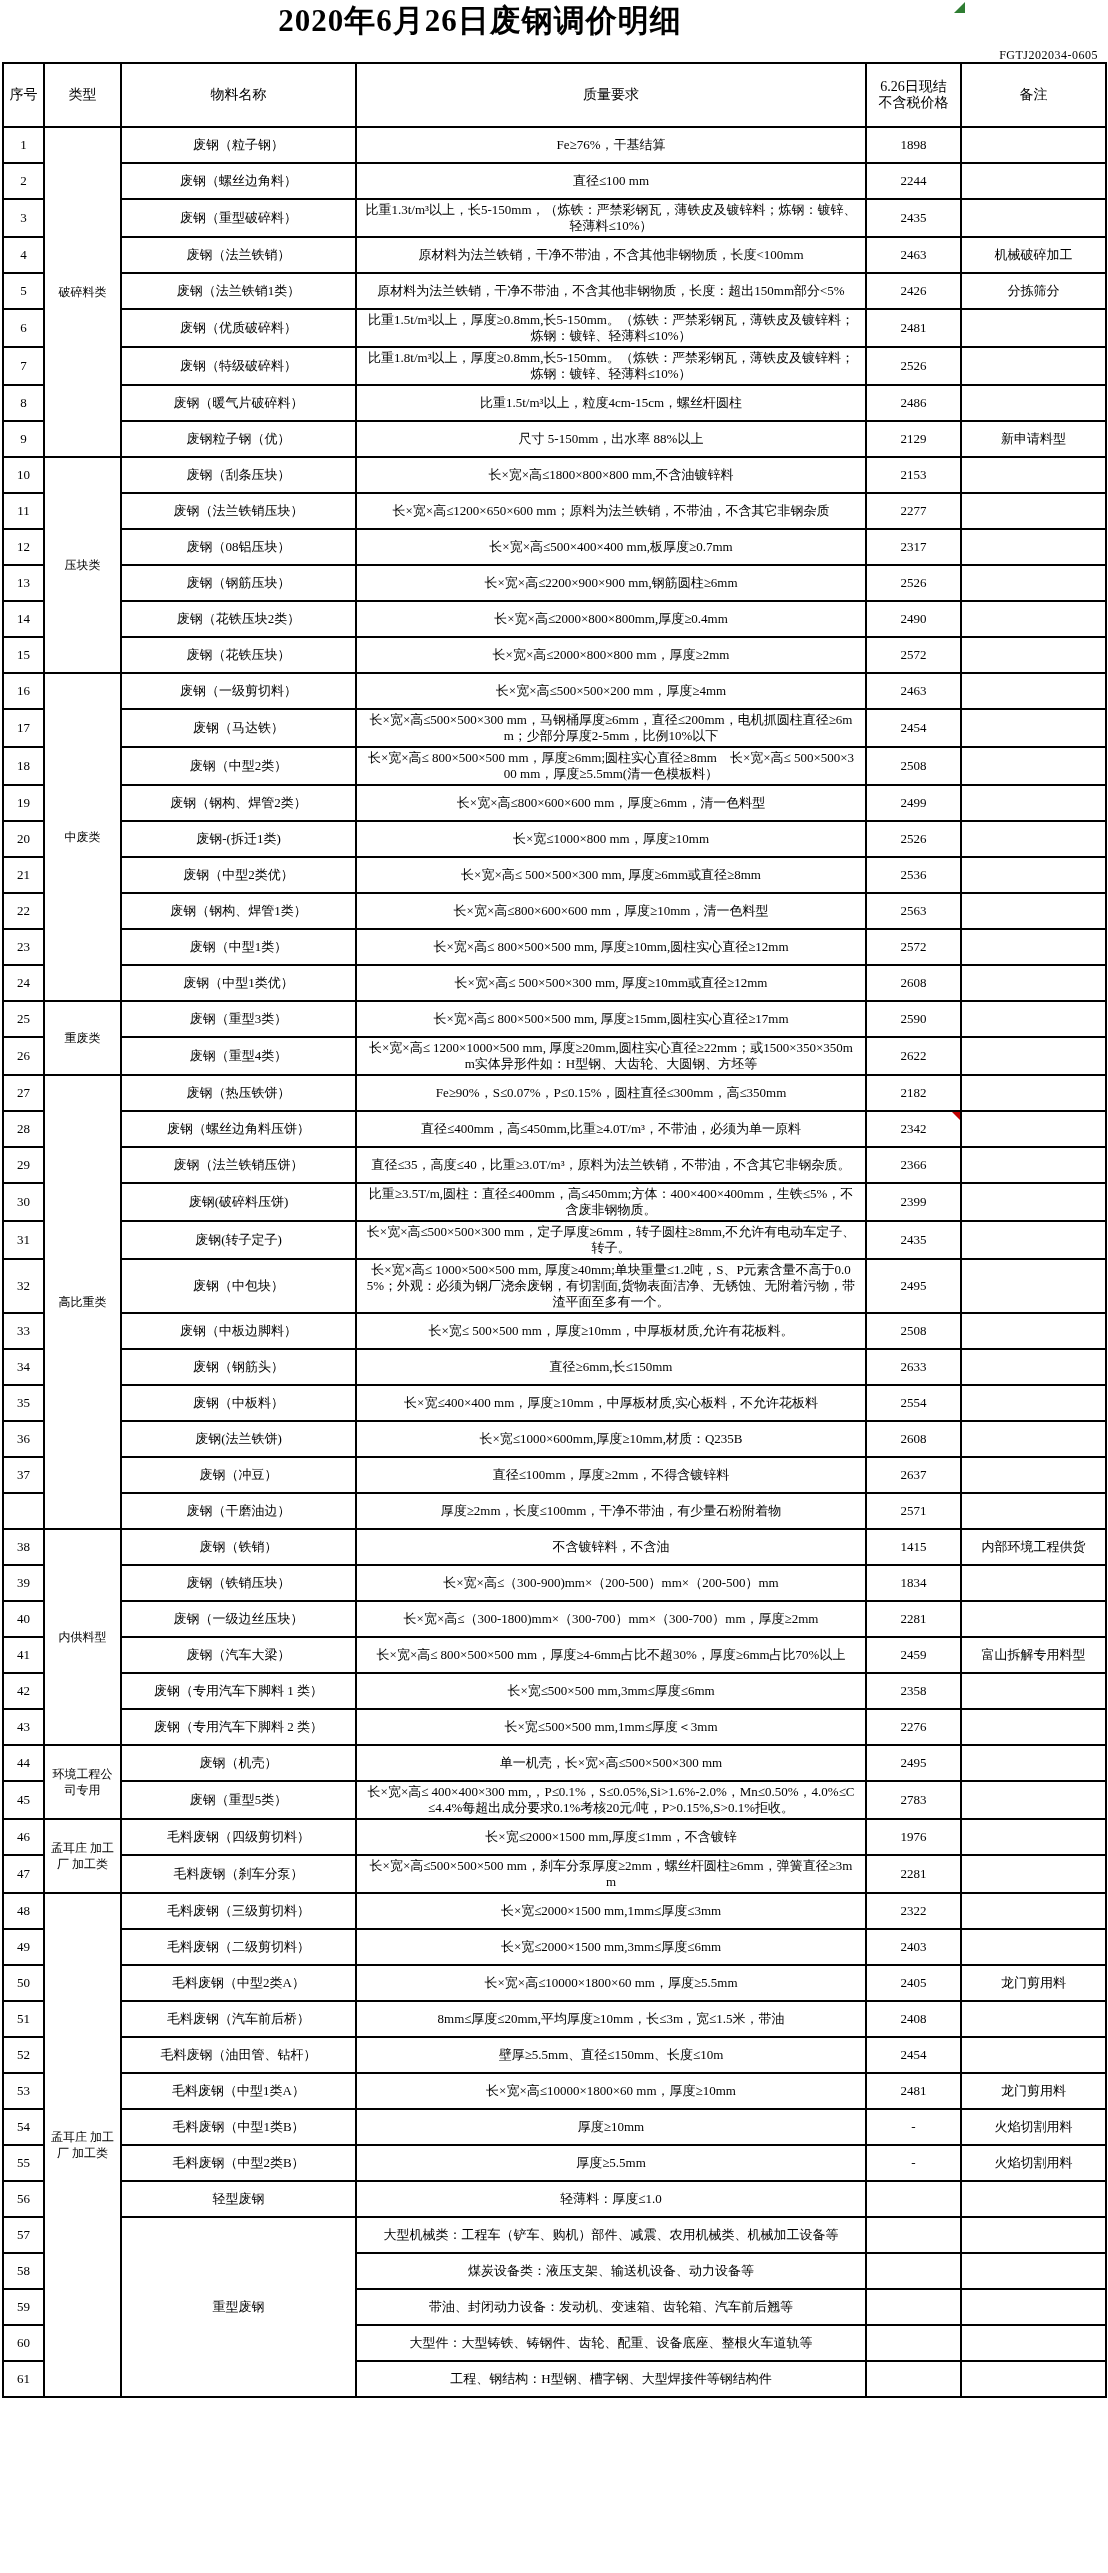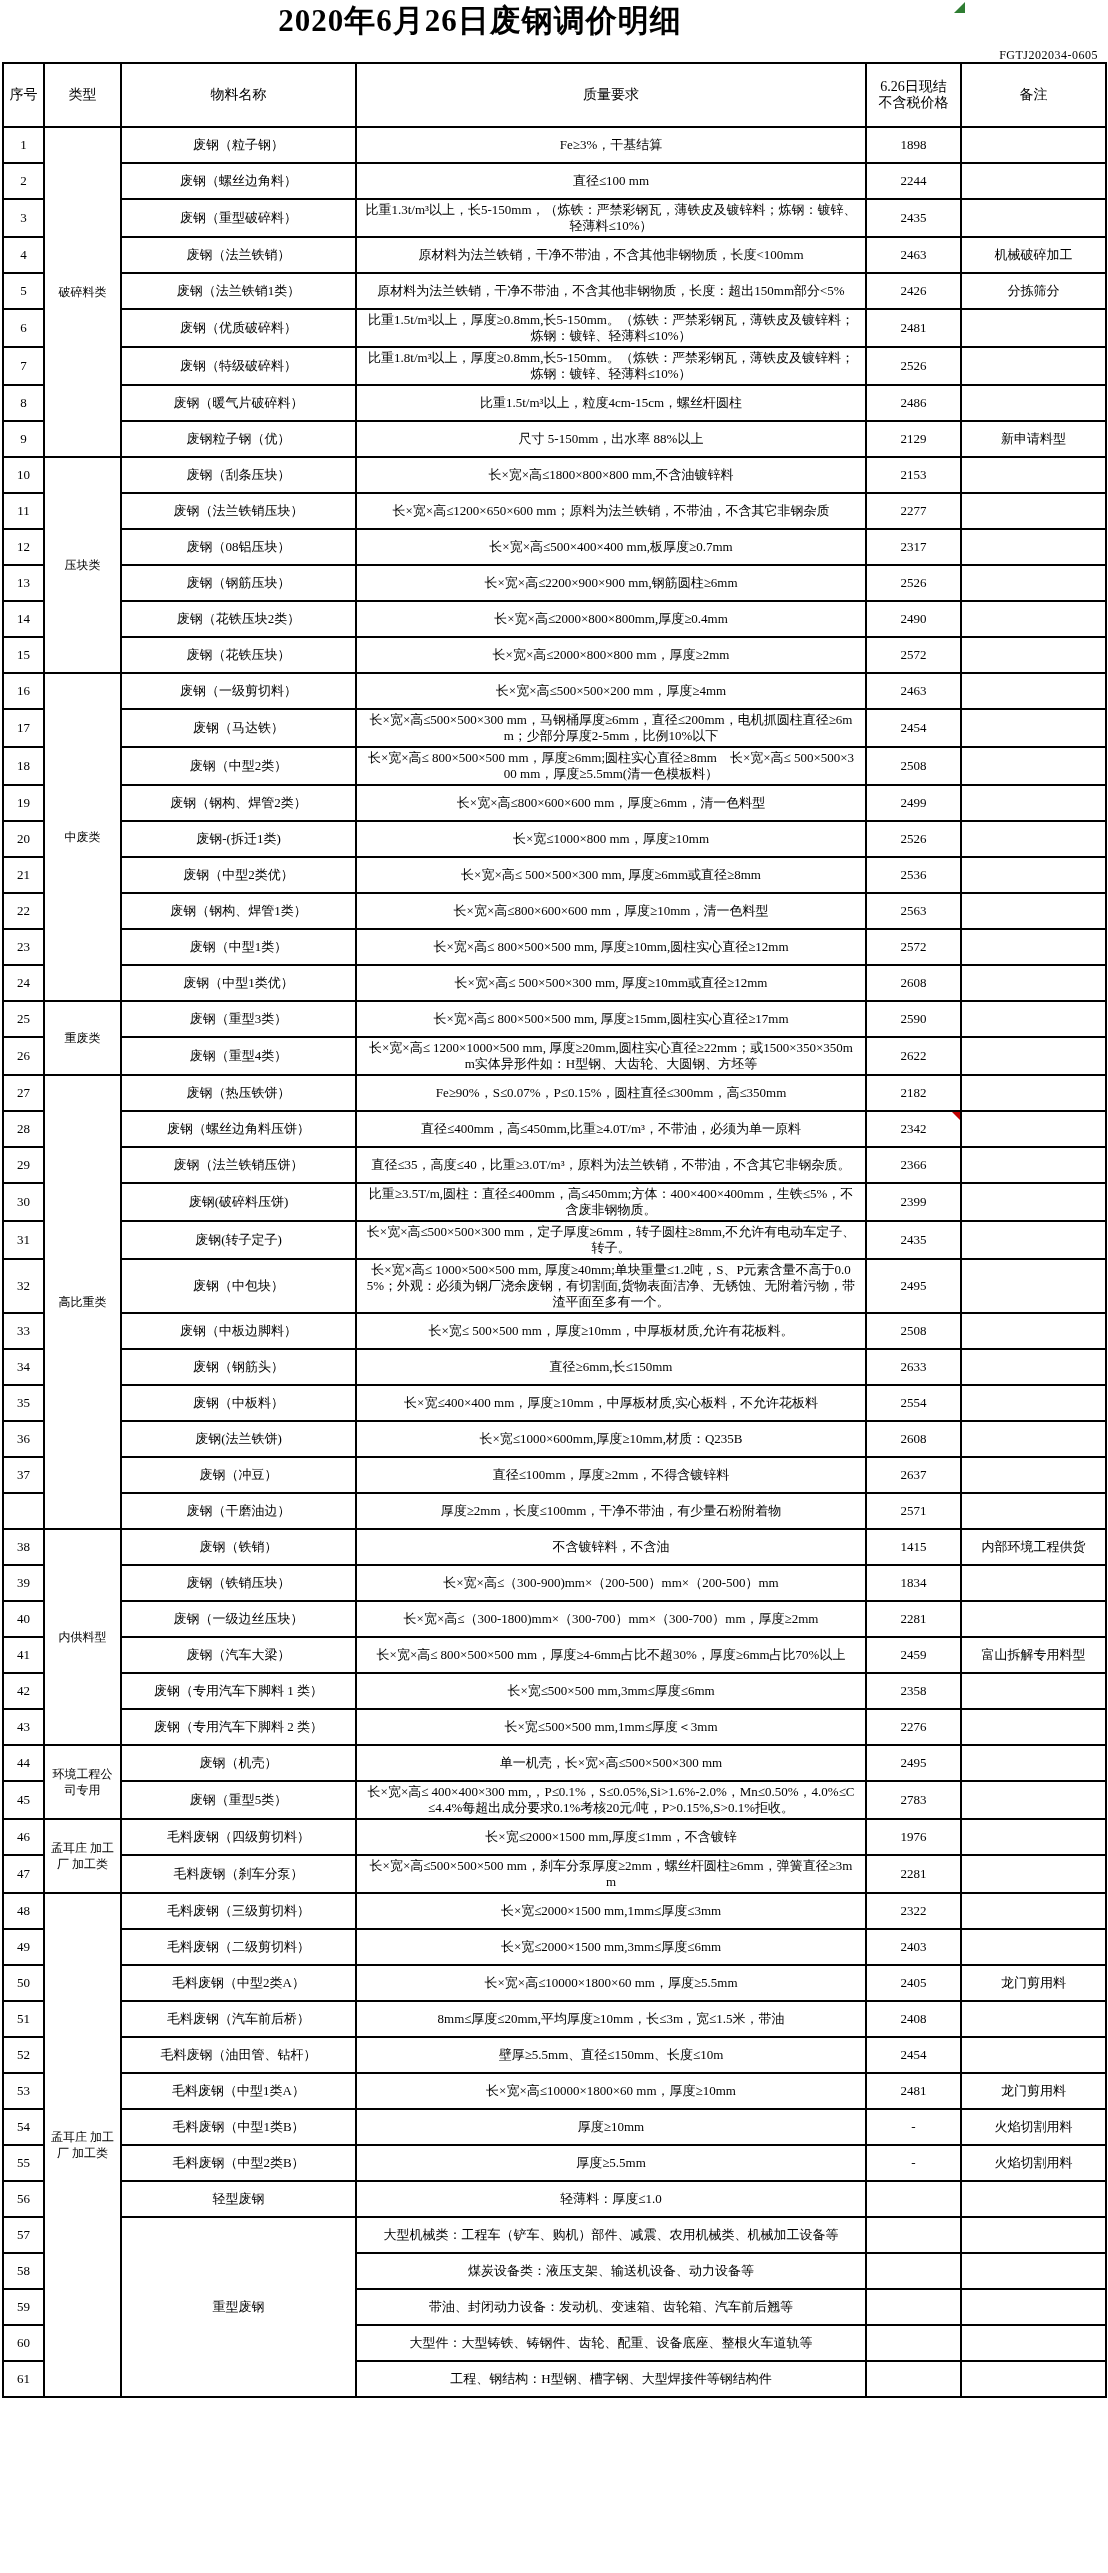--- a/index.html
+++ b/index.html
@@ -52,21 +52,21 @@
         <th class="price-h">6.26日现结
 不含税价格</th>
         <th>备注</th>
       </tr>
     </thead>
     <tbody>
         <tr>
           <td class="no">1</td>
           <td class="type" rowspan="9">破碎料类</td>
           <td class="name">废钢（粒子钢）</td>
-          <td class="quality">Fe≥3%，干基结算</td>
+          <td class="quality">Fe≥76%，干基结算</td>
           <td class="price">1898</td>
           <td class="remark"></td>
         </tr>
         <tr>
           <td class="no">2</td>
           <td class="name">废钢（螺丝边角料）</td>
           <td class="quality">直径≤100 mm</td>
           <td class="price">2244</td>
           <td class="remark"></td>
         </tr>

